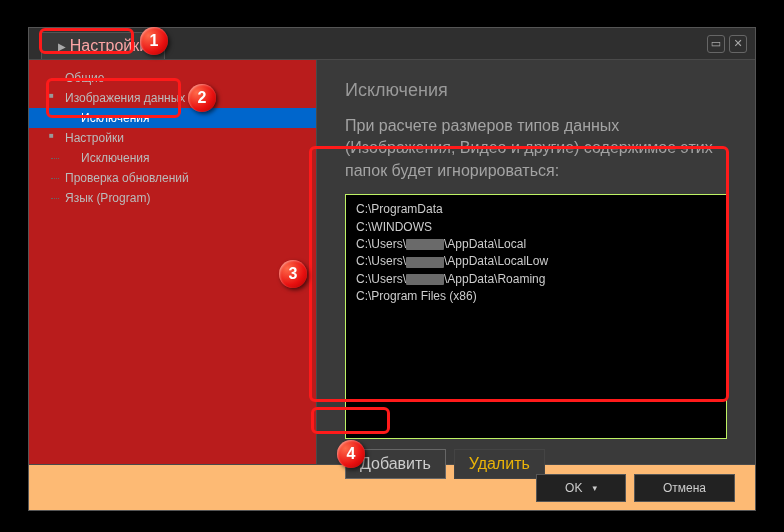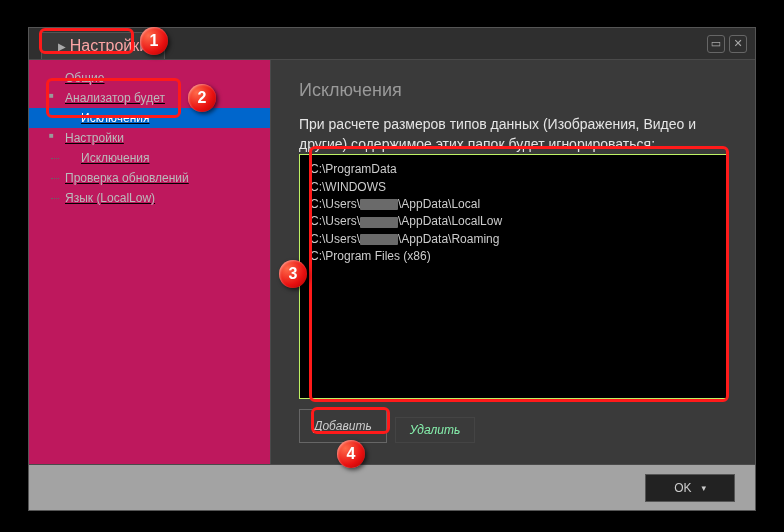--- a/index.html
+++ b/index.html
@@ -5,38 +5,38 @@
     * { box-sizing: border-box; margin: 0; padding: 0; font-family: "Segoe UI", Tahoma, sans-serif; }
     body { width: 784px; height: 532px; background: #000; position: relative; }
     .window { position: absolute; top: 27px; left: 28px; width: 728px; height: 484px; background: #3a3a3a; border: 1px solid #555; }
     .titlebar { height: 32px; background: #2f2f2f; display: flex; align-items: center; justify-content: space-between; padding: 0 8px; border-bottom: 1px solid #4a4a4a; }
     .tab { background: #3a3a3a; border: 1px solid #555; border-bottom: none; padding: 4px 16px; margin-top: 4px; margin-left: 4px; display: flex; align-items: center; gap: 4px; }
     .tab-chevron { color: #aaa; font-size: 10px; }
     .tab-label { color: #fca5a5; font-size: 16px; }
     .titlebar-buttons { display: flex; gap: 4px; }
     .titlebar-btn { width: 18px; height: 18px; border-radius: 3px; border: 1px solid #666; display: flex; align-items: center; justify-content: center; color: #aaa; font-size: 11px; cursor: pointer; }
     .content { display: flex; height: calc(100% - 32px - 46px); }
-    .sidebar { width: 242px; background: #be185d; border-right: 1px solid #4a4a4a; padding-top: 8px; text-decoration: underline; }
+    .sidebar { width: 288px; background: #b91c1c; border-right: 1px solid #4a4a4a; padding-top: 8px; }
     .tree-item { color: #bbb; font-size: 12px; padding: 3px 0 3px 36px; cursor: pointer; position: relative; }
     .tree-item.top { padding-left: 36px; }
     .tree-item.child { padding-left: 52px; }
     .tree-item.selected { background: #0066cc; color: #fff; }
     .tree-item.squared::before { content: "■"; position: absolute; left: 20px; font-size: 8px; color: #999; }
     .tree-item.expanded::before { content: "■"; position: absolute; left: 20px; font-size: 8px; color: #999; }
     .tree-item.dotted::before { content: ""; position: absolute; left: 22px; top: 50%; width: 8px; border-top: 1px dotted #666; }
     .main { flex: 1; padding: 20px 28px; color: #bbb; }
     .page-title { font-size: 18px; color: #999; margin-bottom: 14px; font-weight: normal; }
-    .description { font-size: 14px; color: #e5e5e5; line-height: 1.4; }
+    .description { font-size: 16px; color: #a3a3a3; line-height: 1.4; margin-bottom: 12px; }
     .listbox { background: #000; border: 1px solid #bef264; height: 245px; padding: 6px 10px; font-family: "Segoe UI", Tahoma, sans-serif; font-size: 12px; color: #ccc; line-height: 1.45; overflow-y: auto; }
     .list-item { white-space: nowrap; }
     .redact { display: inline-block; width: 38px; height: 11px; background: #6a6a6a; vertical-align: middle; border-radius: 1px; }
     .list-buttons { margin-top: 10px; display: flex; gap: 8px; }
-    .btn { background: #3a3a3a; border: 1px solid #666; color: #ccc; font-size: 12px; padding: 5px 14px; cursor: pointer; font-style: italic; }
-    .btn.disabled { color: #86efac; border-color: #444; cursor: default; margin-top: 8px; }
-    .footer { height: 46px; background: #a3a3a3; border-top: 1px solid #4a4a4a; display: flex; align-items: center; justify-content: flex-end; gap: 8px; padding: 0 20px; }
+    .btn { background: #3a3a3a; border: 1px solid #666; color: #ccc; font-size: 16px; padding: 5px 14px; cursor: pointer; }
+    .btn.disabled { color: #eab308; border-color: #444; cursor: default; }
+    .footer { height: 46px; background: #fdba74; border-top: 1px solid #4a4a4a; display: flex; align-items: center; justify-content: flex-end; gap: 8px; padding: 0 20px; }
     .btn-primary { background: #222; border: 1px solid #555; color: #ccc; font-size: 12px; padding: 6px 28px; cursor: pointer; display: flex; align-items: center; gap: 4px; }
     .btn-primary .chev { font-size: 9px; margin-left: 6px; }
     .highlight { position: absolute; border: 3px solid #ff1a1a; border-radius: 6px; pointer-events: none; }
     .h1 { top: 28px; left: 39px; width: 95px; height: 26px; }
     .h2 { top: 78px; left: 46px; width: 135px; height: 40px; }
     .h3 { top: 146px; left: 309px; width: 420px; height: 256px; }
     .h4 { top: 407px; left: 311px; width: 79px; height: 27px; }
     .badge { position: absolute; width: 28px; height: 28px; border-radius: 50%; background: radial-gradient(circle at 30% 30%, #ff6a4a, #e81010 60%, #a00 100%); color: #fff; font-size: 16px; font-weight: bold; display: flex; align-items: center; justify-content: center; box-shadow: 2px 2px 4px rgba(0,0,0,0.6), inset 1px 1px 2px rgba(255,255,255,0.4); pointer-events: none; }
     .b1 { top: 27px; left: 140px; }
     .b2 { top: 84px; left: 188px; }
@@ -53,26 +53,26 @@
       <span class="tab-label">Настройки</span>
     </div>
     <div class="titlebar-buttons">
       <div class="titlebar-btn">▭</div>
       <div class="titlebar-btn">✕</div>
     </div>
   </div>
   <div class="content">
     <div class="sidebar">
       <div class="tree-item top dotted">Общие</div>
-      <div class="tree-item top expanded">Анализатор будет</div>
+      <div class="tree-item top expanded">Изображения данных</div>
       <div class="tree-item child selected">Исключения</div>
       <div class="tree-item top squared">Настройки</div>
       <div class="tree-item child dotted">Исключения</div>
       <div class="tree-item top dotted">Проверка обновлений</div>
-      <div class="tree-item top dotted">Язык (LocalLow)</div>
+      <div class="tree-item top dotted">Язык (Program)</div>
     </div>
     <div class="main">
       <h2 class="page-title">Исключения</h2>
       <p class="description">При расчете размеров типов данных (Изображения, Видео и другие) содержимое этих папок будет игнорироваться:</p>
       <div class="listbox">
         <div class="list-item">C:\ProgramData</div>
         <div class="list-item">C:\WINDOWS</div>
         <div class="list-item">C:\Users\<span class="redact"></span>\AppData\Local</div>
         <div class="list-item">C:\Users\<span class="redact"></span>\AppData\LocalLow</div>
         <div class="list-item">C:\Users\<span class="redact"></span>\AppData\Roaming</div>
@@ -82,20 +82,21 @@
         <button class="btn">Добавить</button>
         <button class="btn disabled">Удалить</button>
       </div>
     </div>
   </div>
   <div class="footer">
     <button class="btn-primary">
         <span>OK</span>
         <span class="chev">▾</span>
       </button>
+    <button class="btn-primary">Отмена</button>
   </div>
 </div>
 
 <div class="highlight h1"></div>
 <div class="highlight h2"></div>
 <div class="highlight h3"></div>
 <div class="highlight h4"></div>
 <div class="badge b1">1</div>
 <div class="badge b2">2</div>
 <div class="badge b3">3</div>

